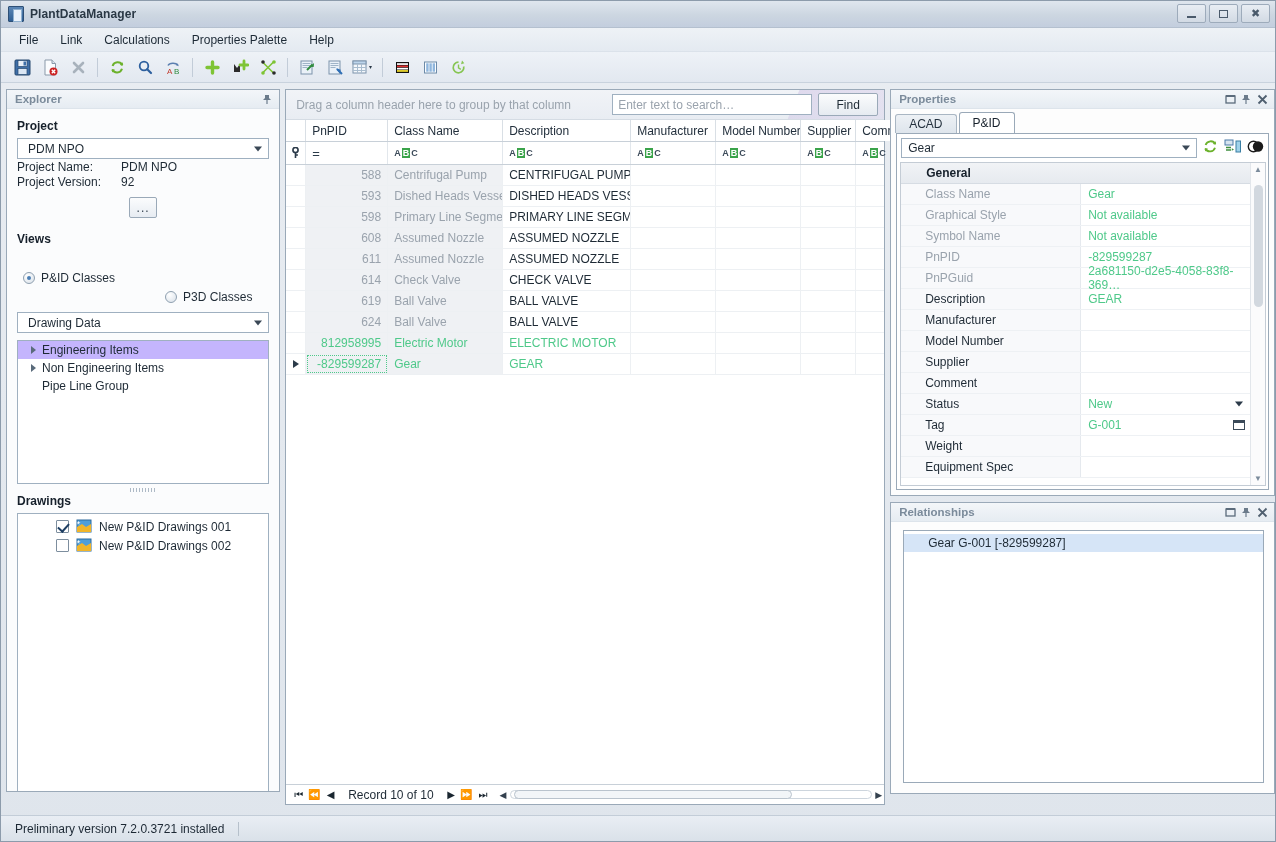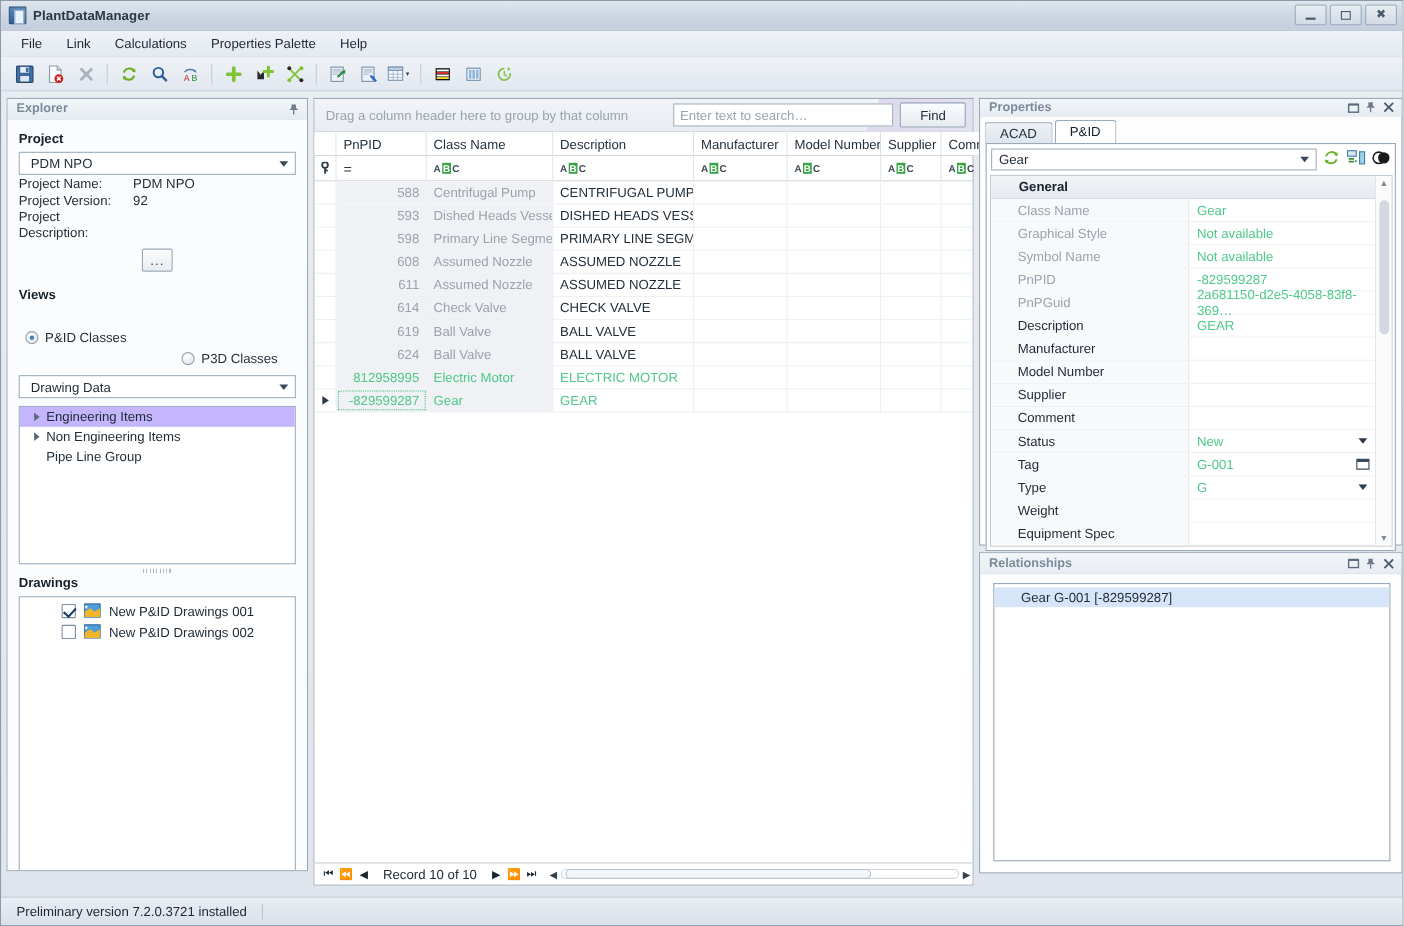--- a/index.html
+++ b/index.html
@@ -451,24 +451,20 @@
           <span class="arrow"></span>
         </div>
 
         <div class="kv">
           <span class="k">Project Name:</span>
           <span class="v">PDM NPO</span>
         </div>
         <div class="kv">
           <span class="k">Project Version:</span>
           <span class="v">92</span>
-        </div>
-        <div class="kv">
-          <span class="k">Project Description:</span>
-          <span class="v"></span>
         </div>
 
         <div class="dots-btn">...</div>
 
         <div class="sect-title" style="margin-top:14px">Views</div>
         <div class="radios">
           <div class="radio on">
             <span class="rbox"></span>
             <span>P&amp;ID Classes</span>
           </div>
@@ -837,27 +833,20 @@
                     </div>
                   </div>
                   <div class="prow">
                     <div class="pname" style="color: rgb(30, 42, 53);">Tag</div>
                     <div class="pval" style="color: rgb(79, 201, 138);">
                       <span>G-001</span>
                       <span class="ebtn"></span>
                     </div>
                   </div>
                   <div class="prow">
-                    <div class="pname" style="color: rgb(30, 42, 53);">Type</div>
-                    <div class="pval" style="color: rgb(79, 201, 138);">
-                      <span>G</span>
-                      <span class="dd"></span>
-                    </div>
-                  </div>
-                  <div class="prow">
                     <div class="pname" style="color: rgb(30, 42, 53);">Weight</div>
                     <div class="pval" style="color: rgb(79, 201, 138);">
                       <span></span>
                     </div>
                   </div>
                   <div class="prow">
                     <div class="pname" style="color: rgb(30, 42, 53);">Equipment Spec</div>
                     <div class="pval" style="color: rgb(79, 201, 138);">
                       <span></span>
                     </div>

